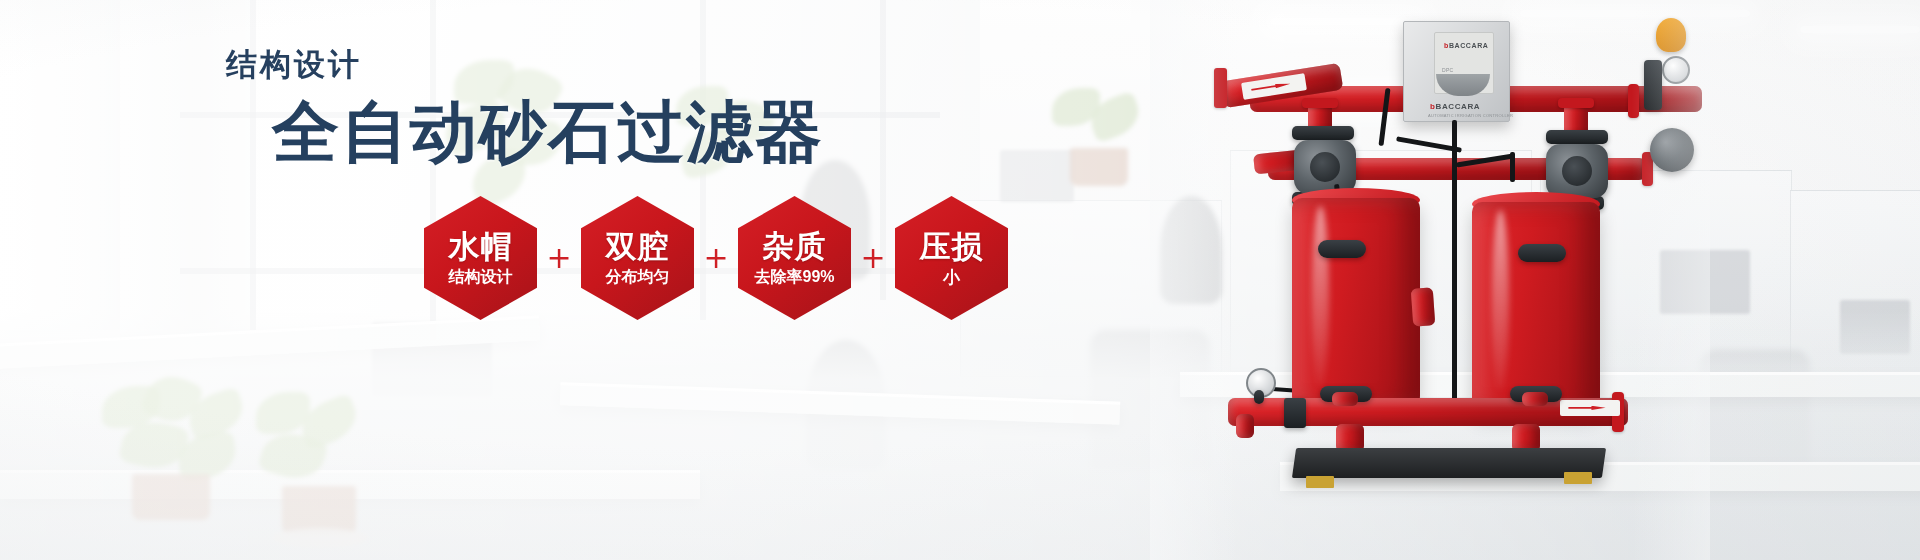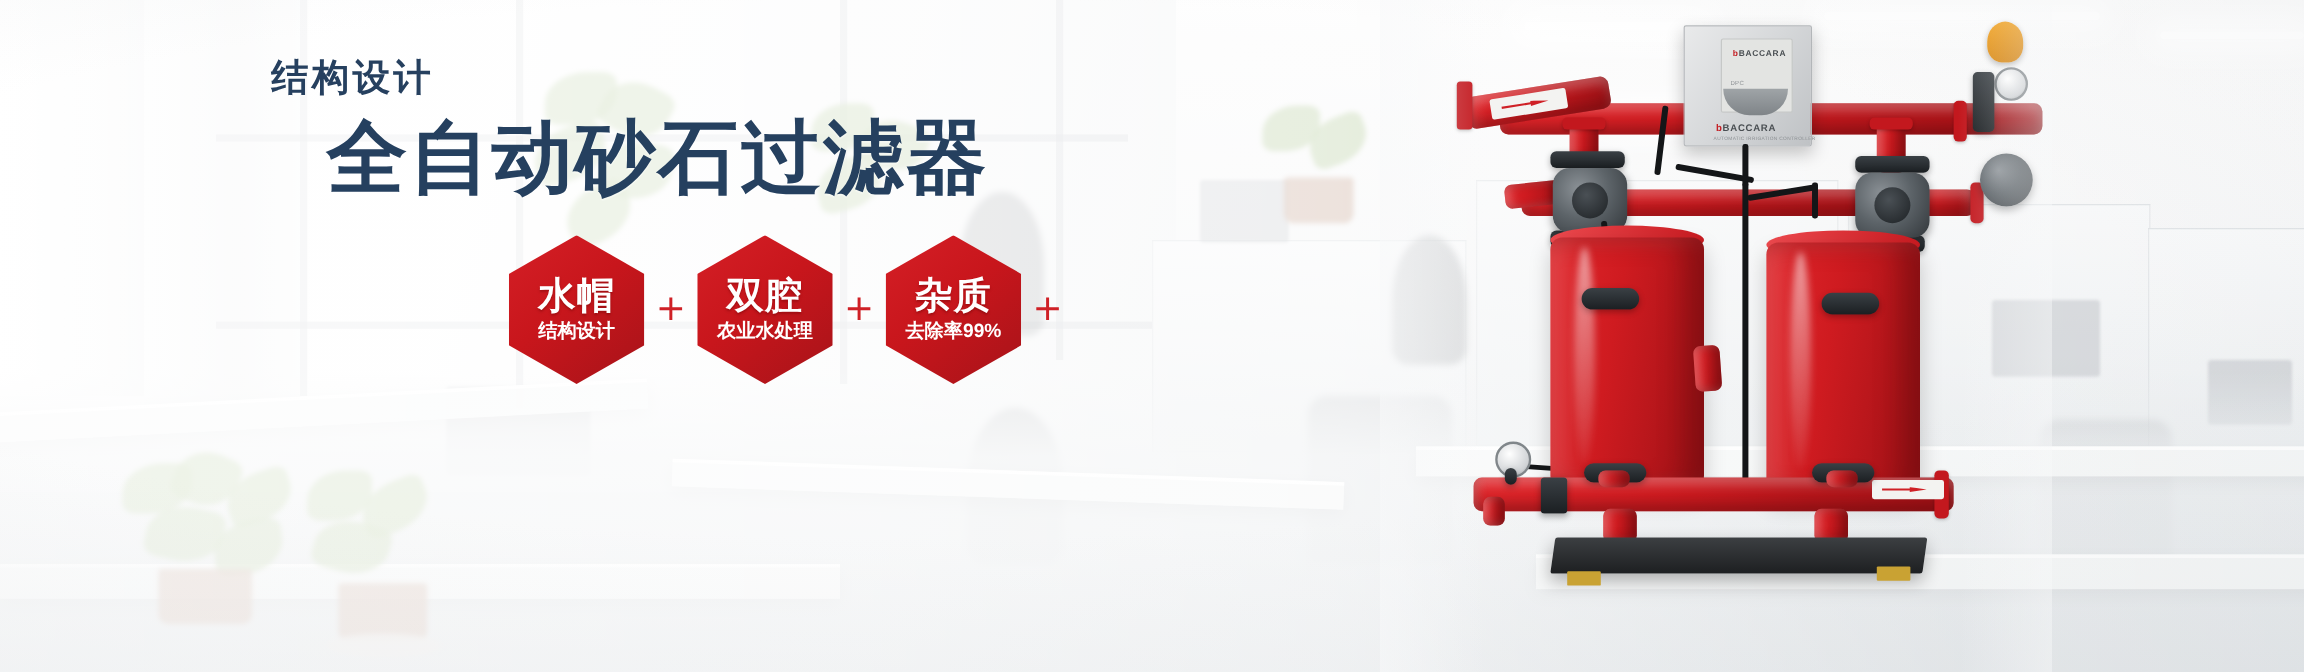--- a/index.html
+++ b/index.html
@@ -407,25 +407,29 @@
     <div class="headline">全自动砂石过滤器</div>
 
     <div class="badges">
       <div class="hex">
         <span class="h-main">水帽</span>
         <span class="h-sub">结构设计</span>
       </div>
       <span class="plus">+</span>
       <div class="hex">
         <span class="h-main">双腔</span>
-        <span class="h-sub">农业水处理</span>
+        <span class="h-sub">分布均匀</span>
       </div>
       <span class="plus">+</span>
       <div class="hex">
         <span class="h-main">杂质</span>
         <span class="h-sub">去除率99%</span>
       </div>
       <span class="plus">+</span>
+      <div class="hex small-sub">
+        <span class="h-main">压损</span>
+        <span class="h-sub">小</span>
+      </div>
     </div>
 
   </div>
 
 </div>
 
 </body></html>

